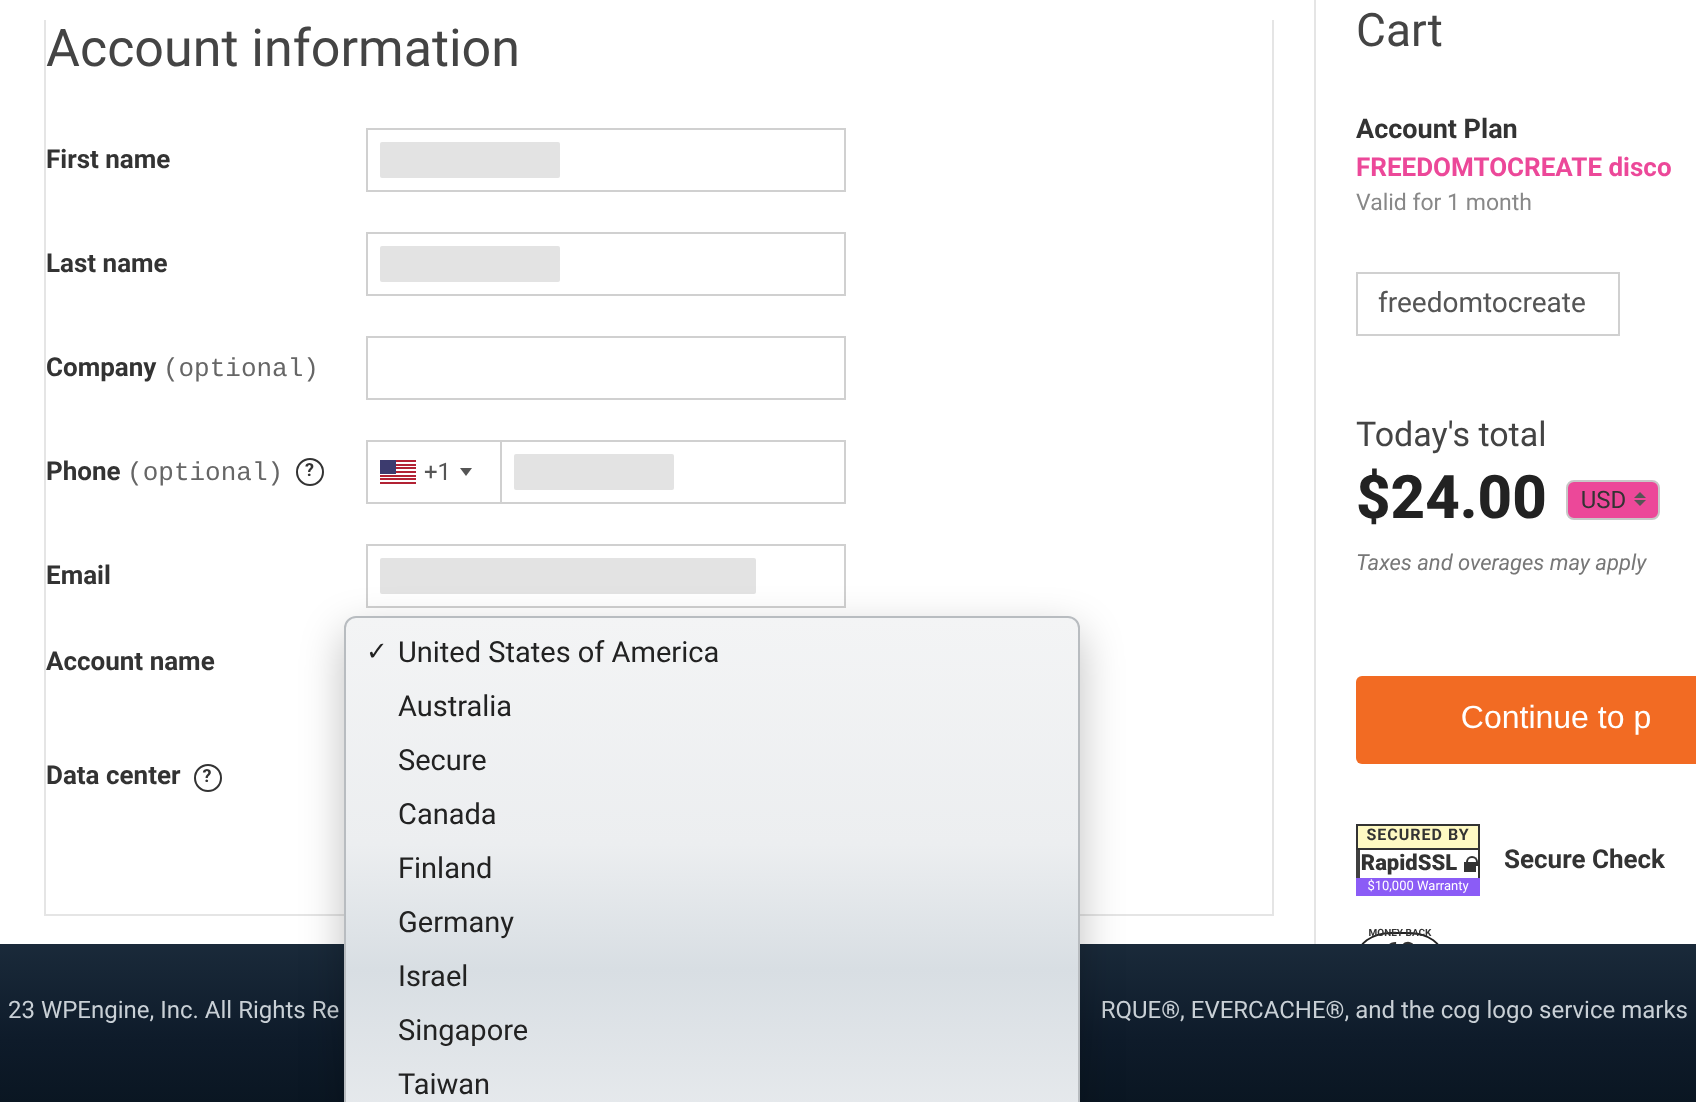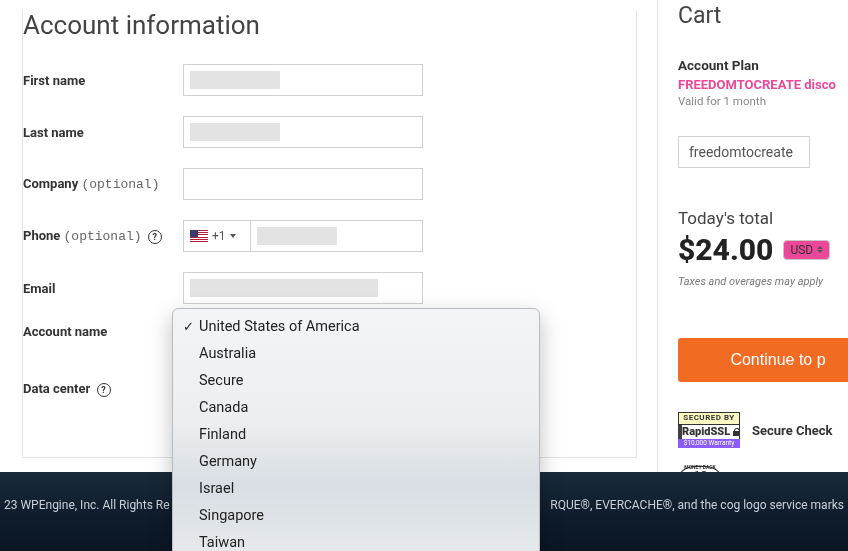--- a/index.html
+++ b/index.html
@@ -260,21 +260,21 @@
   }
   .badge-ssl .top {
     border:1px solid #333;
     padding:1px 2px;
     font-weight:700;
     background:#fef9c3;
     letter-spacing: 0.5px;
   }
   .badge-ssl .mid {
     background:#fff;
-    border-left:4px solid #404040;
+    border-left:2px solid #404040;
     border-right:1px solid #333;
     font-weight:900;
     font-size:11px;
     padding:1px 0;
     display:flex;
     align-items:center;
     justify-content:center;
     gap:2px;
   }
   .badge-ssl .lock {

